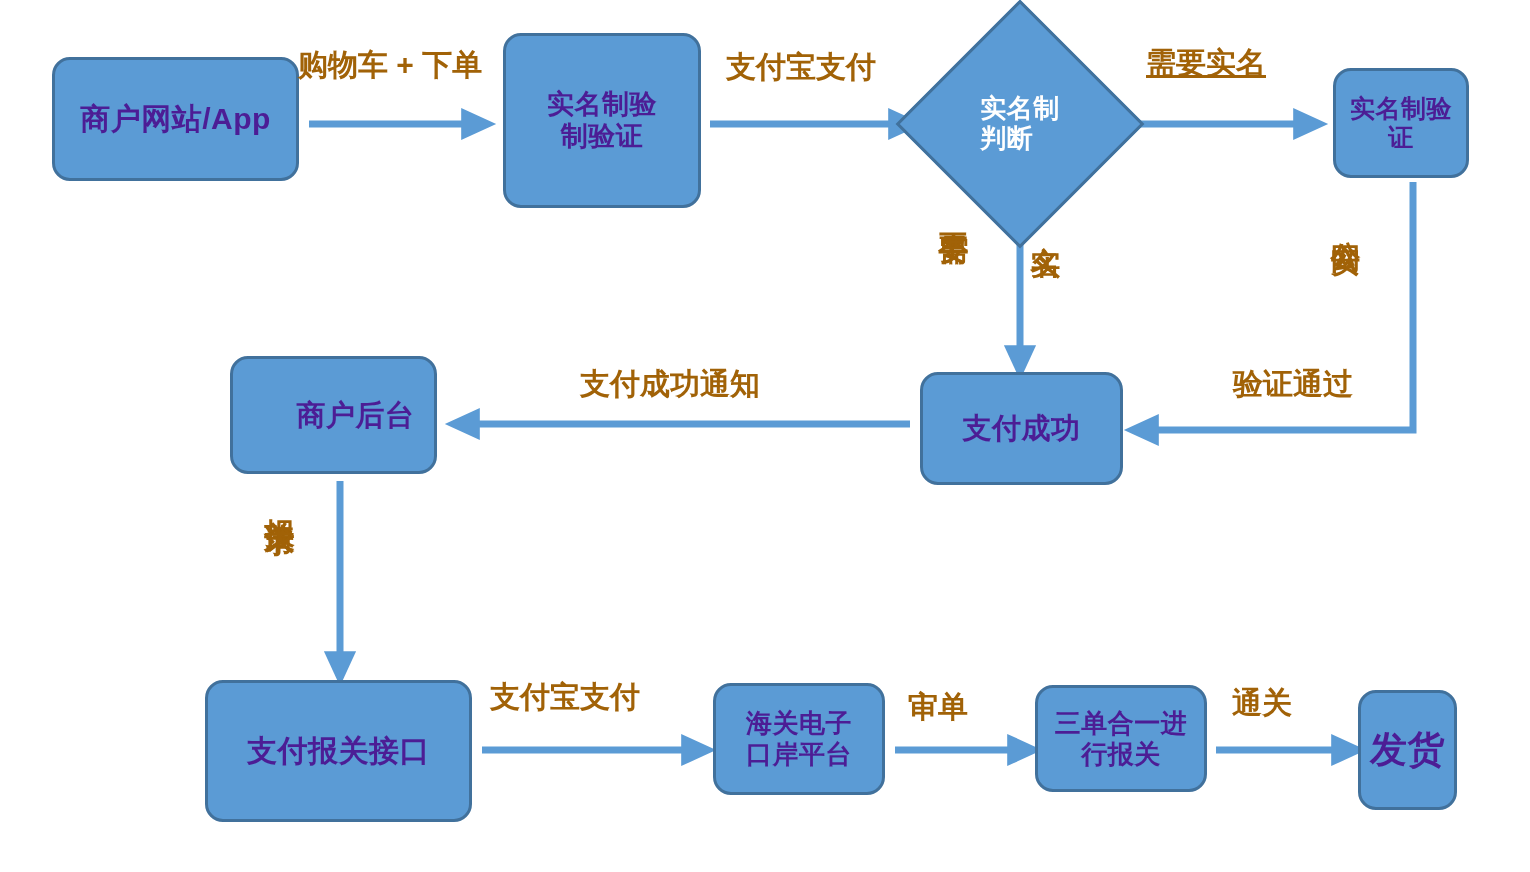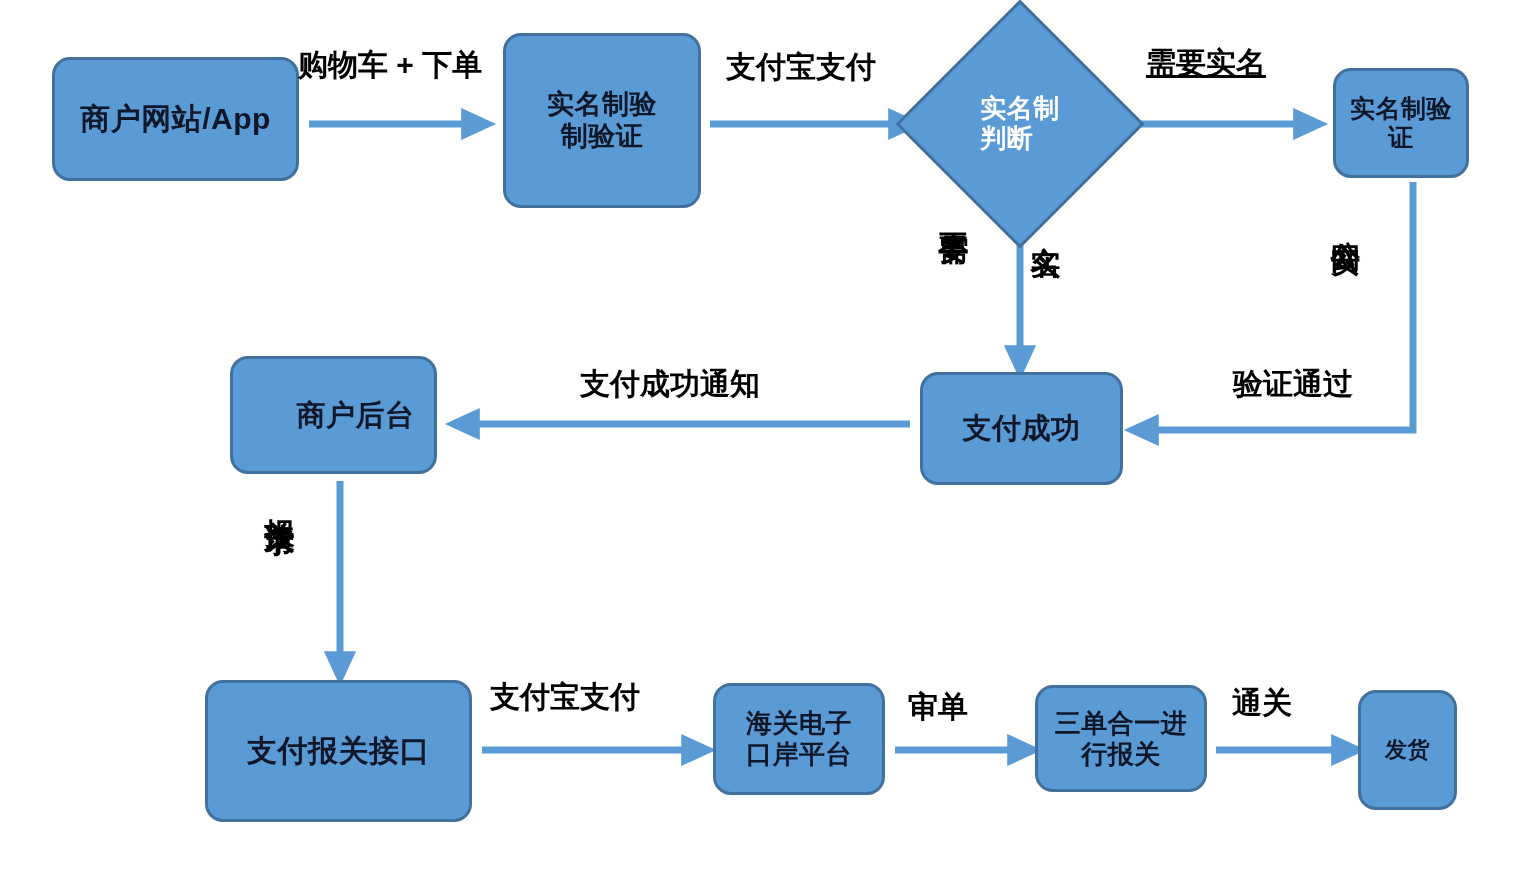--- a/index.html
+++ b/index.html
@@ -5,21 +5,21 @@
   html,body{margin:0;padding:0;background:#ffffff;}
   body{width:1530px;height:872px;position:relative;overflow:hidden;
        font-family:"Liberation Sans","DejaVu Sans",sans-serif;}
   #stage{position:absolute;left:0;top:0;width:1530px;height:872px;}
 
   .node{
     position:absolute;
     background:#5B9BD5;
     border:3px solid #41719C;
     border-radius:18px;
-    color:#0f172a;
+    color:#4c1d95;
     display:flex;align-items:center;justify-content:center;
     text-align:center;
     font-weight:700;
     line-height:1.18;
     box-sizing:border-box;
     letter-spacing:0.5px;
   }
   .diamond{
     position:absolute;
     display:flex;align-items:center;justify-content:center;
@@ -30,21 +30,21 @@
     transform:rotate(45deg);
     box-sizing:border-box;
   }
   .diamond .dtext{
     position:relative;z-index:2;color:#fff;font-weight:700;
     text-align:left;line-height:1.15;letter-spacing:.5px;
   }
 
   .edge-label{
     position:absolute;
-    color:#000000;
+    color:#a16207;
     font-weight:700;
     white-space:nowrap;
     line-height:1.0;
   }
   .edge-label.vert{
     writing-mode:vertical-rl;
     text-orientation:upright;
     white-space:nowrap;
     line-height:1.02;
     letter-spacing:2px;
@@ -121,21 +121,21 @@
   <div class="node" style="left:713px;top:683px;width:172px;height:112px;font-size:26px;white-space:pre-line;">
     <span>海关电子
 口岸平台</span>
   </div>
 
   <div class="node" style="left:1035px;top:685px;width:172px;height:107px;font-size:26px;white-space:pre-line;">
     <span>三单合一进
 行报关</span>
   </div>
 
-  <div class="node" style="left:1358px;top:690px;width:99px;height:120px;font-size:22px;">
+  <div class="node" style="left:1358px;top:690px;width:99px;height:120px;font-size:37px;">
     <span>发货</span>
   </div>
 
   <div class="edge-label" style="left:298px;top:50px;font-size:30px;">购物车 + 下单</div>
 
   <div class="edge-label" style="left:726px;top:52px;font-size:30px;">支付宝支付</div>
 
   <div class="edge-label" style="left:1146px;top:48px;font-size:30px;text-decoration:underline;">需要实名</div>
 
   <div class="edge-label vert" style="left:938px;top:209px;font-size:30px;">不需要</div>

